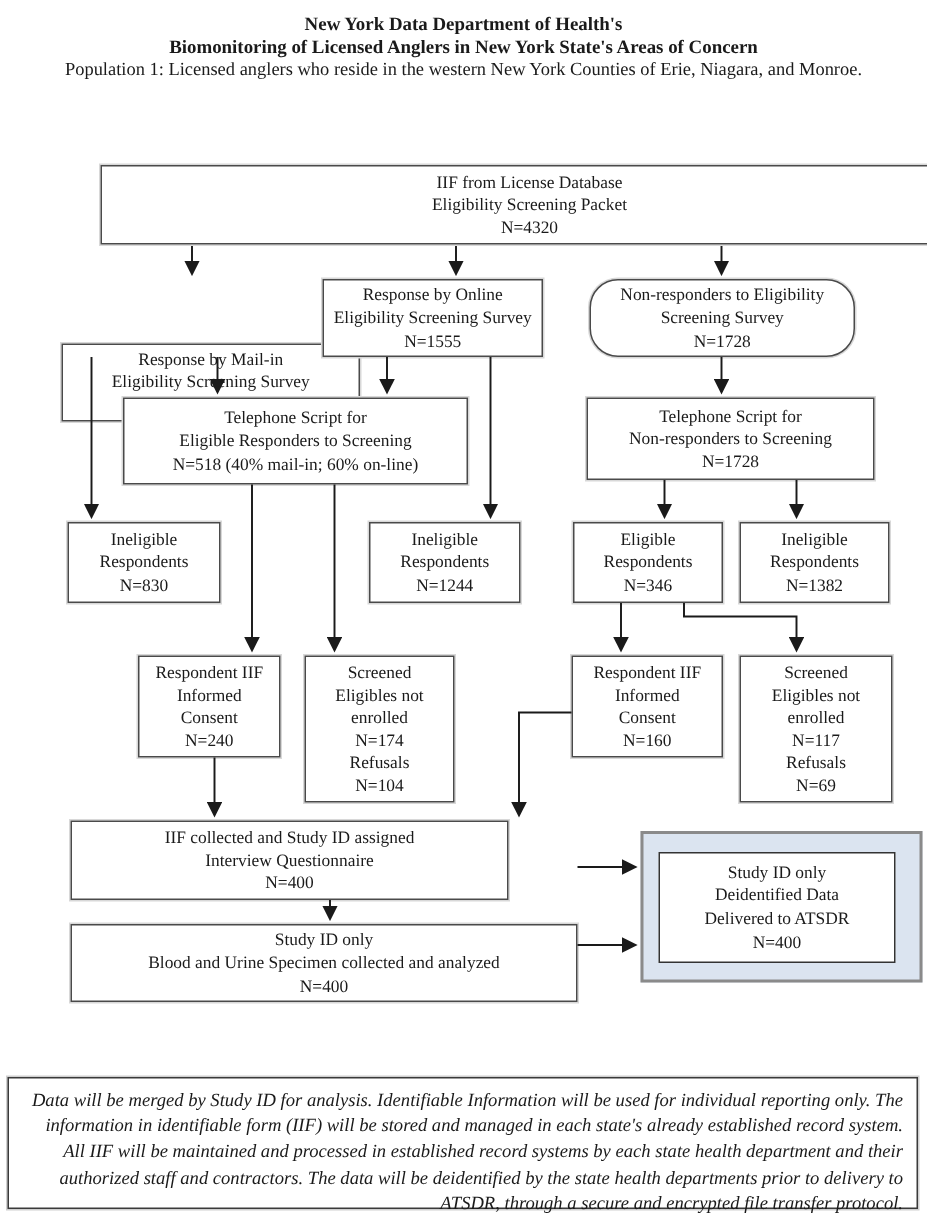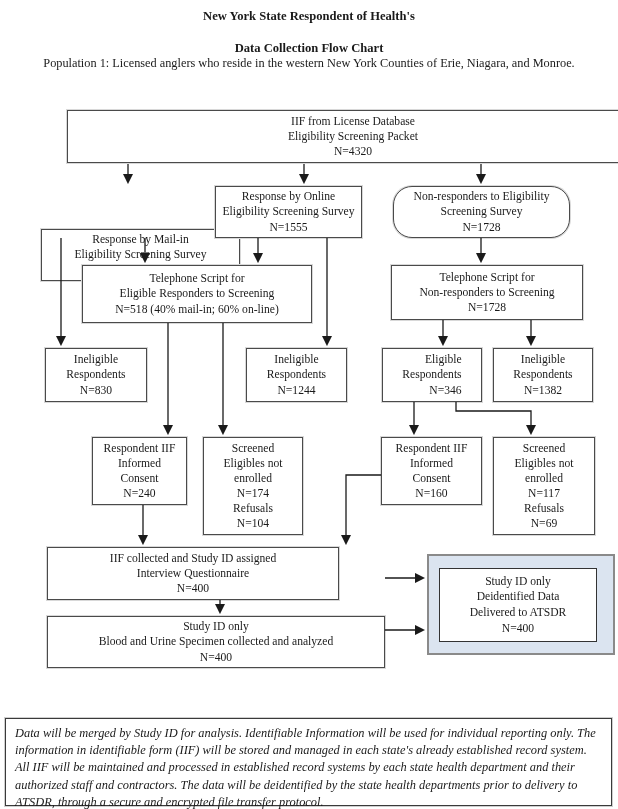--- a/index.html
+++ b/index.html
@@ -49,31 +49,31 @@
   svg.wires{position:absolute;left:0;top:0;pointer-events:none;}
   .wires path{stroke:#1a1a1a;stroke-width:1.3;fill:none;}
   .ftr{
     position:absolute;left:5px;top:718px;width:607px;height:88px;
     border:1.6px solid #3a3a3a;
     box-shadow:0 0 0 1px #cfcfcf;
     box-sizing:border-box;
     padding:6px 9px 0 9px;
     font-style:italic;
     font-size:12.4px;line-height:17.2px;
-    text-align:left;
+    text-align:right;
   }
 </style>
 </head>
 <body>
 
 <div class="page">
 
   <div class="hdr">
-    <div class="t">New York State Respondent of Health's</div>
-    <div class="sub">Data Collection Flow Chart</div>
+    <div class="t">New York Data Department of Health's</div>
+    <div class="t">Biomonitoring of Licensed Anglers in New York State's Areas of Concern</div>
     <div class="pop">Population 1: Licensed anglers who reside in the western New York Counties of Erie, Niagara, and Monroe.</div>
   </div>
 
   <div>
 
     <div class="node" style="left:23px;top:110px;width:572px;height:53px;margin-left:44px;">IIF from License Database
 Eligibility Screening Packet
 N=4320</div>
 
     <div class="node" style="left:41px;top:186px;width:199px;height:52px;margin-top:43px;">Response by Mail-in
@@ -92,21 +92,21 @@
     <div class="node" style="left:391px;top:265px;width:192px;height:55px;">Telephone Script for
 Non-responders to Screening
 N=1728</div>
 
     <div class="node" style="left:45px;top:348px;width:102px;height:54px;">Ineligible
 Respondents
 N=830</div>
     <div class="node" style="left:246px;top:348px;width:101px;height:54px;">Ineligible
 Respondents
 N=1244</div>
-    <div class="node" style="left:382px;top:348px;width:100px;height:54px;text-align:right;">Eligible
+    <div class="node" style="left:382px;top:348px;width:100px;height:54px;">Eligible
 Respondents
 N=346</div>
     <div class="node" style="left:493px;top:348px;width:100px;height:54px;">Ineligible
 Respondents
 N=1382</div>
 
     <div class="node" style="left:92px;top:437px;width:95px;height:68px;">Respondent IIF
 Informed
 Consent
 N=240</div>

